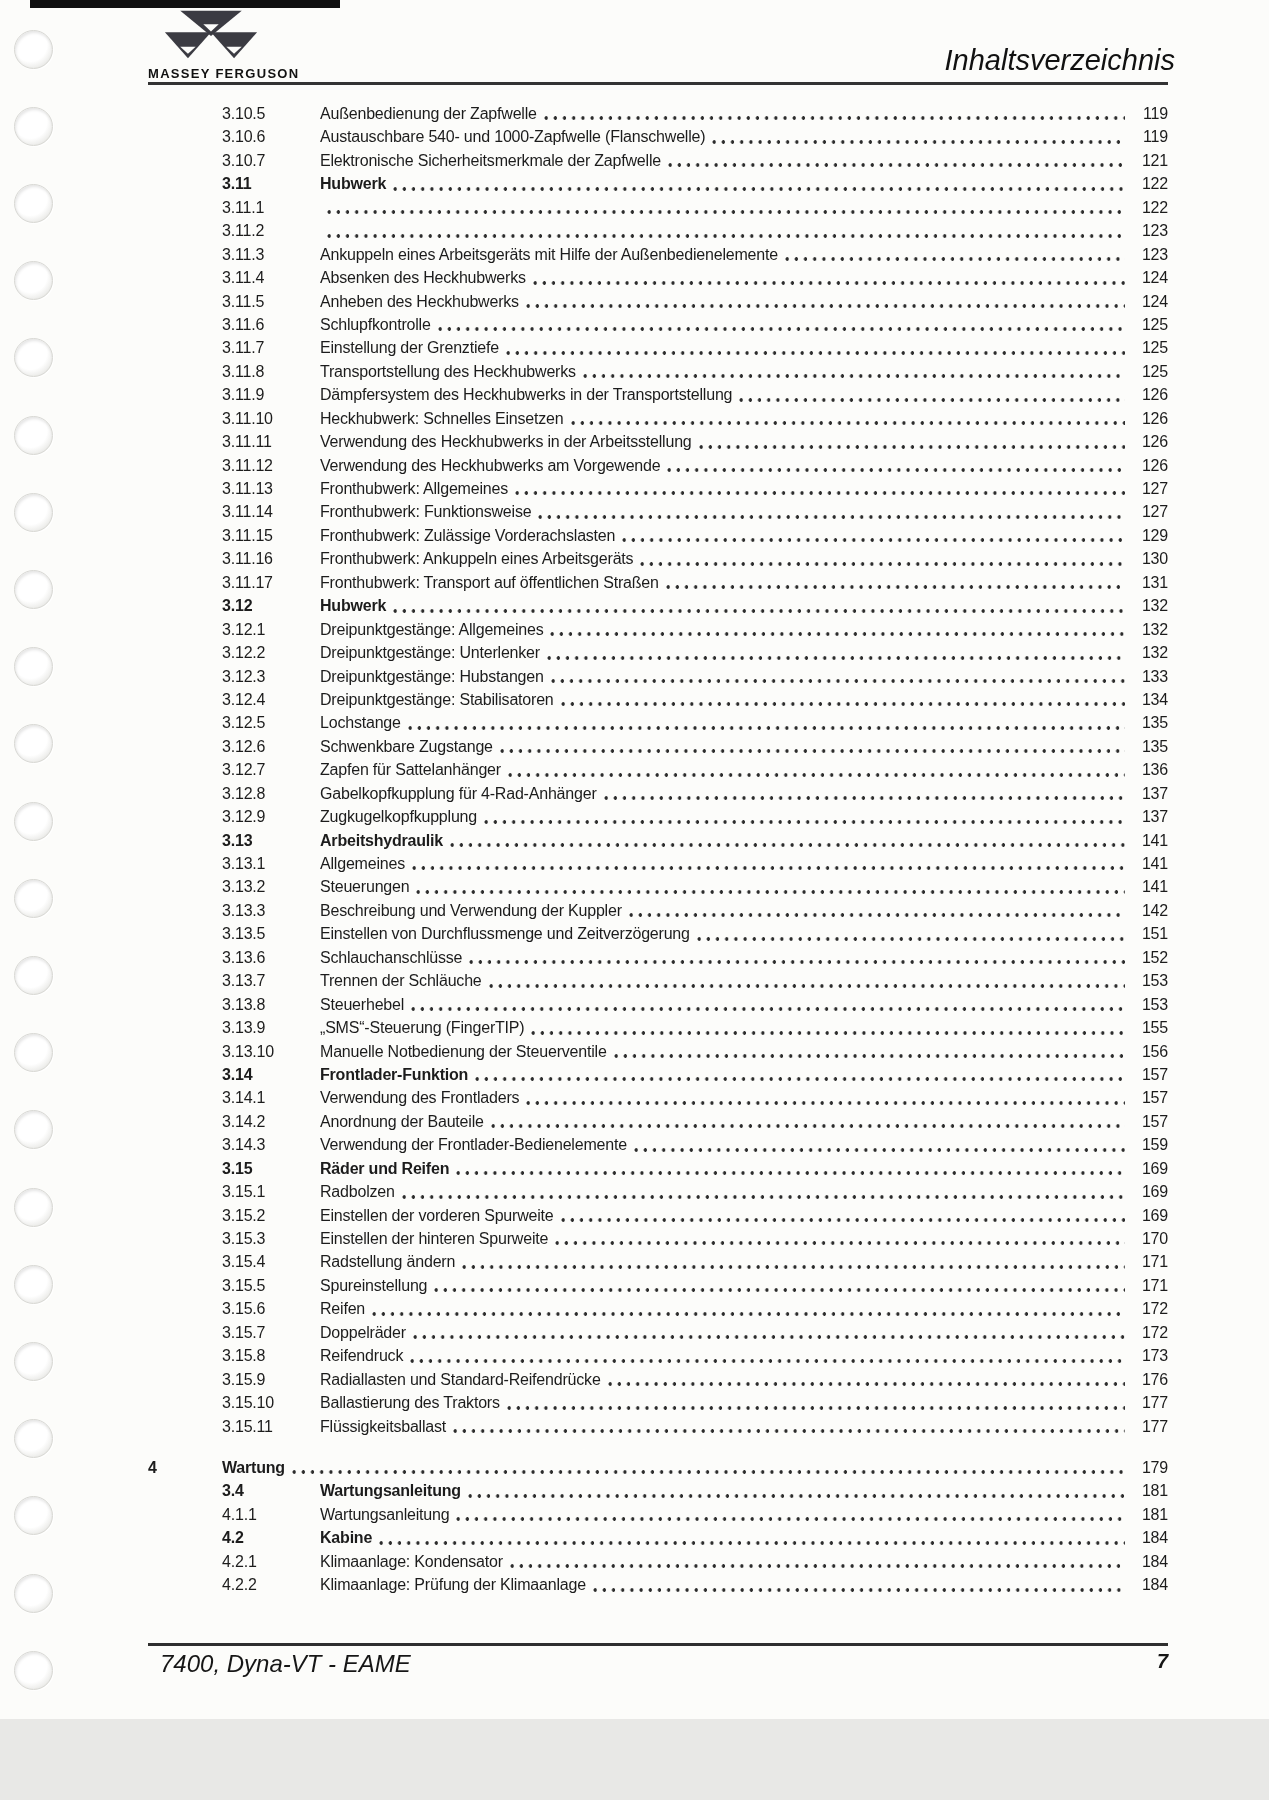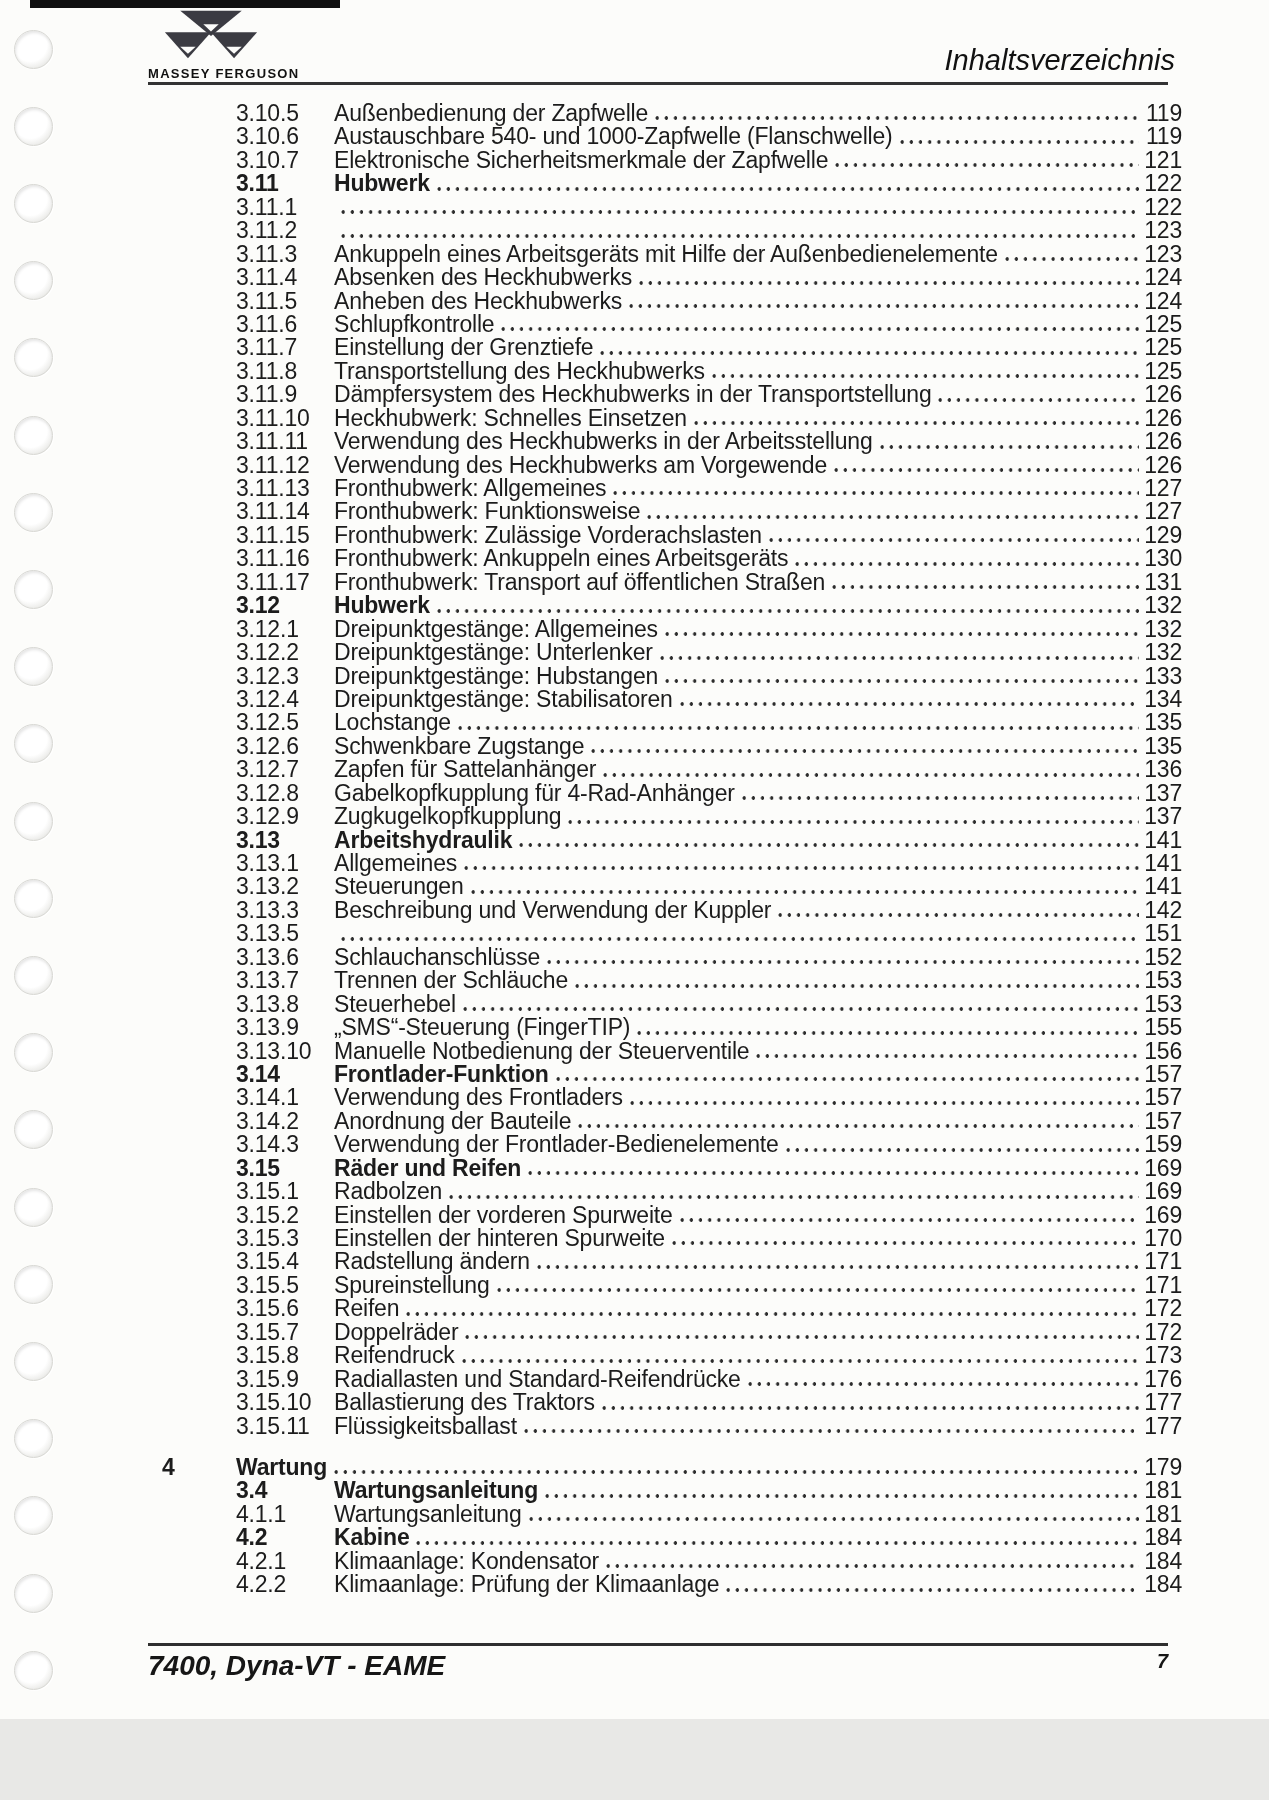--- a/index.html
+++ b/index.html
@@ -29,42 +29,42 @@
     font-size:13px;font-weight:bold;letter-spacing:1.3px;color:#111;
     white-space:nowrap;
   }
   .doc-title{
     position:absolute;right:94px;top:44px;
     font-size:29px;font-style:italic;color:#111;
     white-space:nowrap;
   }
   .rule-top{position:absolute;left:148px;top:82px;width:1020px;height:3px;background:#333;}
   
-  .toc{position:absolute;left:162px;top:102px;width:1020px;font-size:23px;letter-spacing:-0.2px;}
+  .toc{position:absolute;left:148px;top:102px;width:1020px;font-size:16px;letter-spacing:-0.2px;}
   .row{display:flex;height:23.45px;line-height:23.45px;padding-left:74px;white-space:nowrap;}
   .row.lvl1{padding-left:0;margin-top:18px;}
   .row .num{flex:none;width:98px;}
   .row.lvl1 .num{width:74px;}
   .row.lvl1 .num,.row.lvl1 .title,
   .row.lvl2 .num,.row.lvl2 .title{font-weight:bold;}
   .row .title{flex:none;}
   .leader{
     flex:1;
     margin:0 5px 0 7px;
     background-image:radial-gradient(circle at 2.2px 3px, #2c2c2c 1.5px, rgba(0,0,0,0) 2px);
     background-size:9.2px 8px;
     background-repeat:repeat-x;
     background-position:0 calc(100% - 2px);
   }
   .pg{flex:none;min-width:38px;text-align:right;}
   
   .rule-bottom{position:absolute;left:148px;top:1643px;width:1020px;height:2.5px;background:#2f2f2f;}
   .footer-model{
-    position:absolute;left:148px;top:1650px;
-    font-size:28px;font-style:italic;color:#161616;white-space:nowrap;font-weight:bold;
+    position:absolute;left:160px;top:1650px;
+    font-size:24px;font-style:italic;color:#161616;white-space:nowrap;
   }
   .footer-page{
     position:absolute;right:101px;top:1650px;
     font-size:20px;font-style:italic;font-weight:bold;color:#161616;
   }
 </style>
 </head>
 <body>
 
 <div class="page">
@@ -314,20 +314,21 @@
     <span class="pg">141</span>
   </div>
       <div class="row lvl3">
     <span class="num">3.13.3</span>
     <span class="title">Beschreibung und Verwendung der Kuppler</span>
     <span class="leader"></span>
     <span class="pg">142</span>
   </div>
       <div class="row lvl3">
     <span class="num">3.13.5</span>
+    <span class="title">Einstellen von Durchflussmenge und Zeitverzögerung</span>
     <span class="leader"></span>
     <span class="pg">151</span>
   </div>
       <div class="row lvl3">
     <span class="num">3.13.6</span>
     <span class="title">Schlauchanschlüsse</span>
     <span class="leader"></span>
     <span class="pg">152</span>
   </div>
       <div class="row lvl3">

